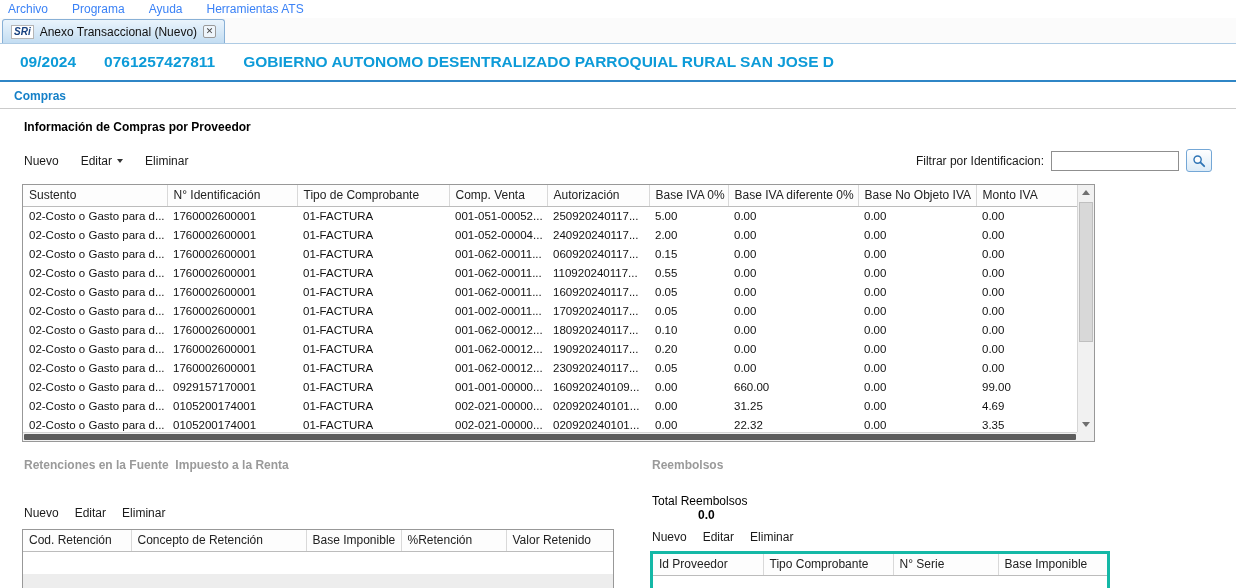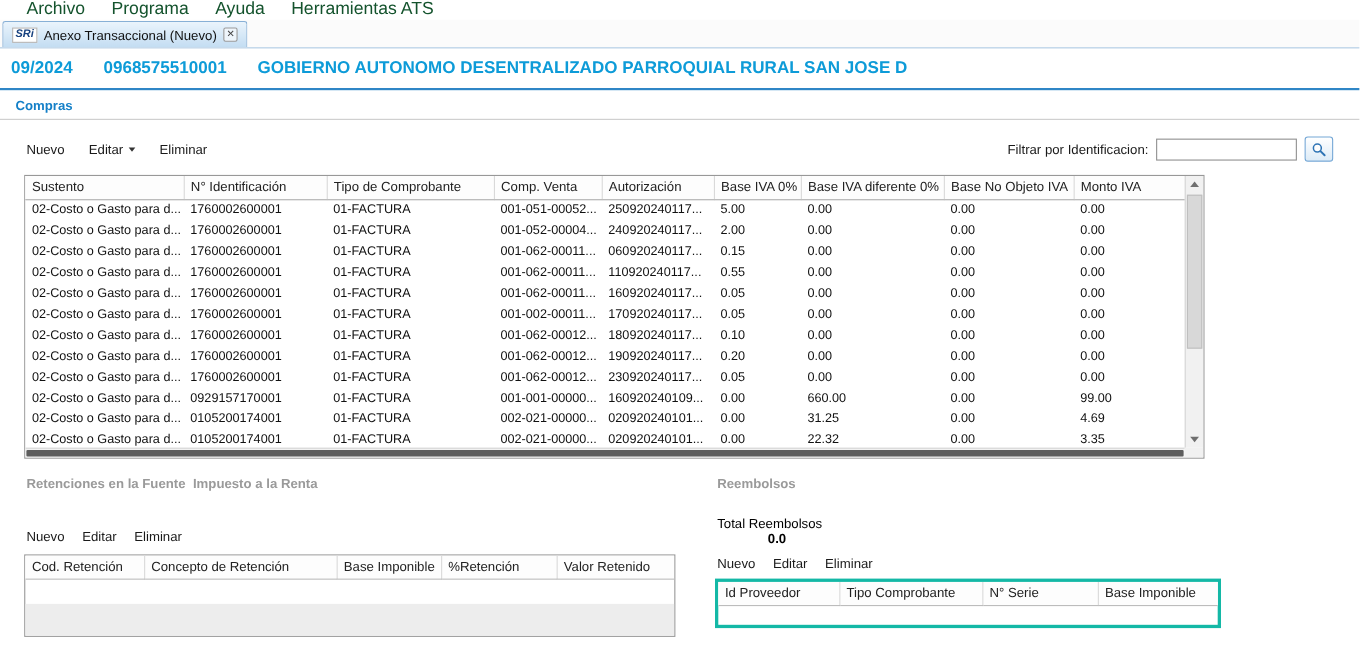--- a/index.html
+++ b/index.html
@@ -1,36 +1,36 @@
 <!DOCTYPE html>
 <html><head>
 <meta charset="utf-8">
 <style>
   * { margin:0; padding:0; box-sizing:border-box; }
   html, body { width:1236px; height:588px; overflow:hidden; background:#ffffff;
     font-family:"Liberation Sans","DejaVu Sans",sans-serif; }
 
   
-  .menubar { height:18px; display:flex; align-items:center; padding-left:24px; gap:24px;
-    font-size:16px; color:#14532d; background:#fff; }
+  .menubar { height:18px; display:flex; align-items:center; padding-left:8px; gap:24px;
+    font-size:12px; color:#3b82f6; background:#fff; }
   .menu-item { cursor:default; }
 
   
   .tabstrip { height:26px; display:flex; align-items:flex-end; padding-left:2px;
     background:#fbfbfb; border-bottom:1px solid #aecbe4; }
   .tab { height:24px; display:flex; align-items:center; gap:6px; padding:0 8px;
     background:linear-gradient(#eaf4fc,#c3ddf2); border:1px solid #88b0d6; border-bottom:none;
     border-radius:3px 3px 0 0; font-size:12px; color:#111; }
   .tab-logo { font-style:italic; font-weight:bold; font-size:10px; color:#17417f;
     background:#fff; border:1px solid #b5b5b5; padding:0 2px; height:14px; line-height:12px; }
   .tab-close { width:13px; height:13px; border:1px solid #9a9a9a; border-radius:2px;
     font-size:9px; line-height:11px; text-align:center; color:#444; background:#eef5fb; cursor:pointer; }
 
   
-  .header-band { height:38px; display:flex; align-items:center; gap:28px; padding-left:10px;
+  .header-band { height:38px; display:flex; align-items:center; gap:28px; padding-left:20px;
     border-bottom:2px solid #2f86c6; color:#0d9bd8; font-weight:bold; font-size:15.5px; white-space:nowrap; }
 
   
   .section-row { padding:7px 0 5px 14px; border-bottom:1px solid #cbcbcb;
     color:#1580c8; font-weight:bold; font-size:12px; }
 
   .subtitle { margin:11px 0 0 24px; font-weight:bold; font-size:12px; color:#000; }
 
   
   .toolbar { margin:15px 24px 0 24px; display:flex; align-items:center; font-size:12px; color:#1a1a1a; height:23px; }
@@ -97,26 +97,27 @@
   <div class="tabstrip">
     <div class="tab">
       <span class="tab-logo">SRi</span>
       <span>Anexo Transaccional (Nuevo)</span>
       <span class="tab-close">✕</span>
     </div>
   </div>
 
   <div class="header-band">
     <span>09/2024</span>
-    <span>0968575510001</span>
+    <span>0761257427811</span>
     <span>GOBIERNO AUTONOMO DESENTRALIZADO PARROQUIAL RURAL SAN JOSE D</span>
   </div>
 
   <div class="section-row">Compras</div>
 
+  <div class="subtitle">Información de Compras por Proveedor</div>
 
   <div class="toolbar">
     <span class="tb-item">
         <span>Nuevo</span>
       </span>
     <span class="tb-item">
       <span>Editar</span>
       <span class="caret"></span>
     </span>
     <span class="tb-item">

